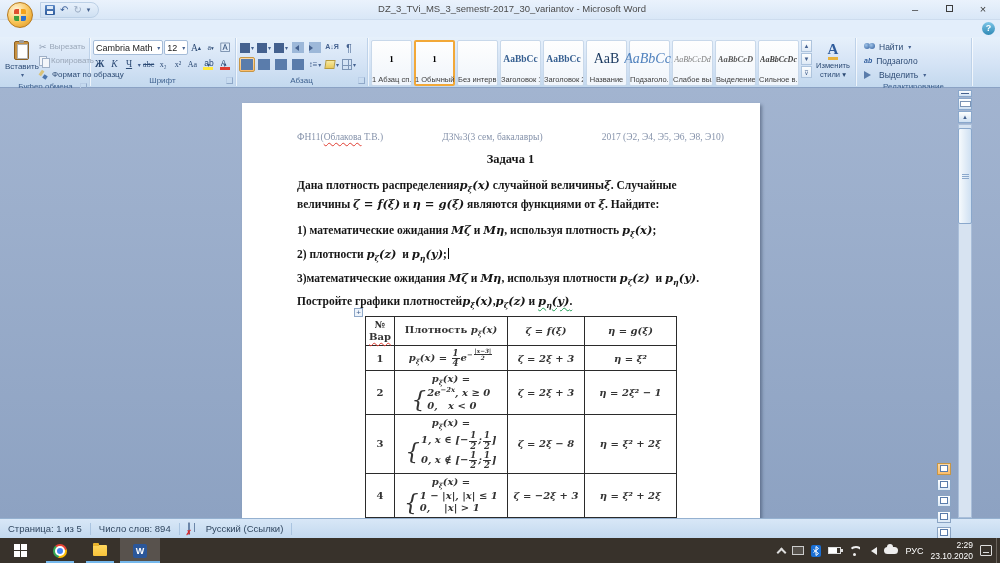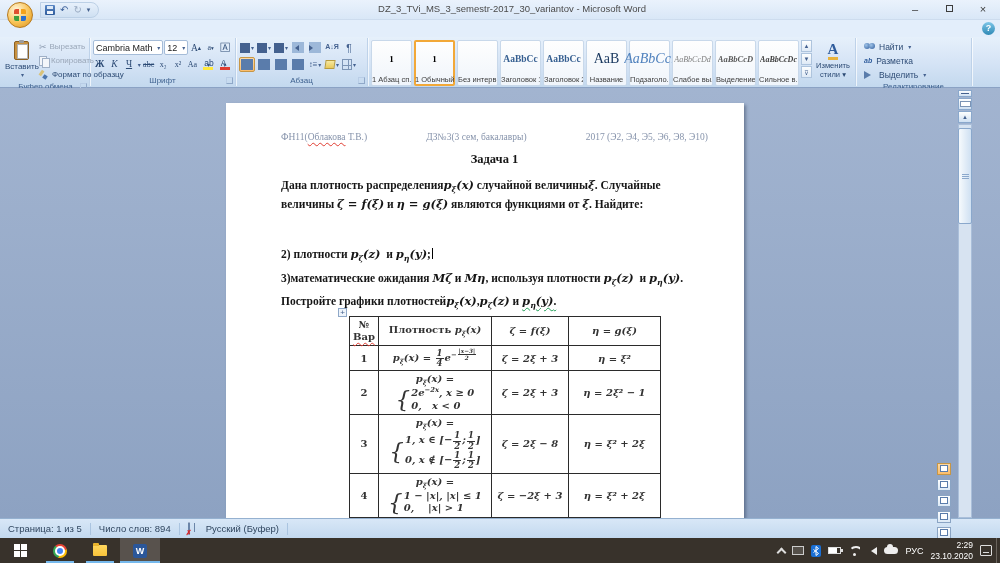--- a/index.html
+++ b/index.html
@@ -152,21 +152,21 @@
   .ic-binoc { width:11px; height:7px; position:relative; }
   .ic-binoc::before,.ic-binoc::after { content:""; position:absolute; top:0; width:6px; height:6px; border-radius:50%;
     background:radial-gradient(circle at 35% 35%, #9fc3e8, #2f5c9c); }
   .ic-binoc::before { left:0; } .ic-binoc::after { left:5px; }
   .ic-replace { font-size:7px; color:#2f5c9c; font-weight:bold; font-style:italic; }
   .ic-select { width:0; height:0; border:4px solid transparent; border-left:7px solid #5a7cab; }
 
   
   #docarea { position:absolute; left:0; top:88px; width:1000px; height:430px;
     background:linear-gradient(#a2b4d0,#8da2c2); overflow:hidden; }
-  #page { position:absolute; left:226px; top:15px; width:518px; height:415px; background:#fff;
+  #page { position:absolute; left:242px; top:15px; width:518px; height:415px; background:#fff;
     box-shadow:2px 2px 3px rgba(40,55,80,.45); overflow:hidden; }
   .dpar { position:absolute; left:55px; right:36px; font-family:"Liberation Serif","DejaVu Serif",serif;
     font-weight:bold; font-size:11.5px; line-height:1.5; color:#161616; }
   #doc-header { top:27px; display:flex; justify-content:space-between; font-weight:normal; font-size:9.5px; color:#8693ab; }
   #doc-title { top:47px; text-align:center; font-size:12.5px; }
   #p-intro { top:74px; }
   #p-item1 { top:119px; }
   #p-item2 { top:143px; }
   #p-item3 { top:167px; }
   #p-outro { top:190px; }
@@ -483,41 +483,42 @@
 
     <div class="rgroup" id="grp-edit">
       <div class="rgroup-body">
         <div class="edit-row">
             <span class="ic-binoc"></span>
             <span>Найти</span>
             <span class="drop">▾</span>
           </div>
         <div class="edit-row">
             <span class="ic-replace">ab</span>
-            <span>Разметка</span>
+            <span>Подзаголо</span>
           </div>
         <div class="edit-row">
             <span class="ic-select"></span>
             <span>Выделить</span>
             <span class="drop">▾</span>
           </div>
       </div>
       <div class="rgroup-label"><span>Редактирование</span></div>
     </div>
   </div>
 
   <div id="docarea">
     <div id="page">
       <div class="dpar" id="doc-header">
         <span><span>ФН11(</span><span class="err-spell">Облакова</span><span> Т.В.)</span></span>
         <span>ДЗ№3(3 сем, бакалавры)</span>
         <span>2017 (Э2, Э4, Э5, Э6, Э8, Э10)</span>
       </div>
       <div class="dpar" id="doc-title">Задача 1</div>
       <div class="dpar" id="p-intro">Дана плотность распределения<span class="mi">p<sub>ξ</sub>(x)</span> случайной величины<span class="mi">ξ</span>. Случайные величины <span class="mi">ζ = f(ξ)</span> и <span class="mi">η = g(ξ)</span> являются функциями от <span class="mi">ξ</span>. Найдите:</div>
+      <div class="dpar" id="p-item1">1) математические ожидания <span class="mi">Mζ</span> и <span class="mi">Mη</span>, используя плотность <span class="mi">p<sub>ξ</sub>(x)</span>;</div>
       <div class="dpar" id="p-item2">2) плотности <span class="mi">p<sub>ζ</sub>(z)</span> &nbsp;и <span class="mi">p<sub>η</sub>(y)</span>;<span class="caret"></span></div>
       <div class="dpar" id="p-item3">3)математические ожидания <span class="mi">Mζ</span> и <span class="mi">Mη</span>, используя плотности <span class="mi">p<sub>ζ</sub>(z)</span> &nbsp;и <span class="mi">p<sub>η</sub>(y)</span>.</div>
       <div class="dpar" id="p-outro">Постройте графики плотностей<span class="mi">p<sub>ξ</sub>(x)</span>,<span class="mi">p<sub>ζ</sub>(z)</span> и <span class="err-gram"><span class="mi">p<sub>η</sub>(y)</span>.</span></div>
       <div id="table-handle">+</div>
       <table id="doc-table">
         <colgroup>
             <col class="c-num">
             <col class="c-den">
             <col class="c-zeta">
             <col class="c-eta">
@@ -590,21 +591,21 @@
       <span class="vs-thumb"></span>
     </div>
   </div>
 
   <div id="statusbar">
     <span class="sseg">Страница: 1 из 5</span>
     <span class="ssep"></span>
     <span class="sseg">Число слов: 894</span>
     <span class="ssep"></span>
     <span class="sseg"><span class="ic-book"></span></span>
-    <span class="sseg">Русский (Буфер)</span>
+    <span class="sseg">Русский (Ссылки)</span>
     <span class="ssep"></span>
     <div id="status-right">
       <span class="view-btn active">
           <span class="view-glyph"></span>
         </span>
       <span class="view-btn">
           <span class="view-glyph"></span>
         </span>
       <span class="view-btn">
           <span class="view-glyph"></span>

